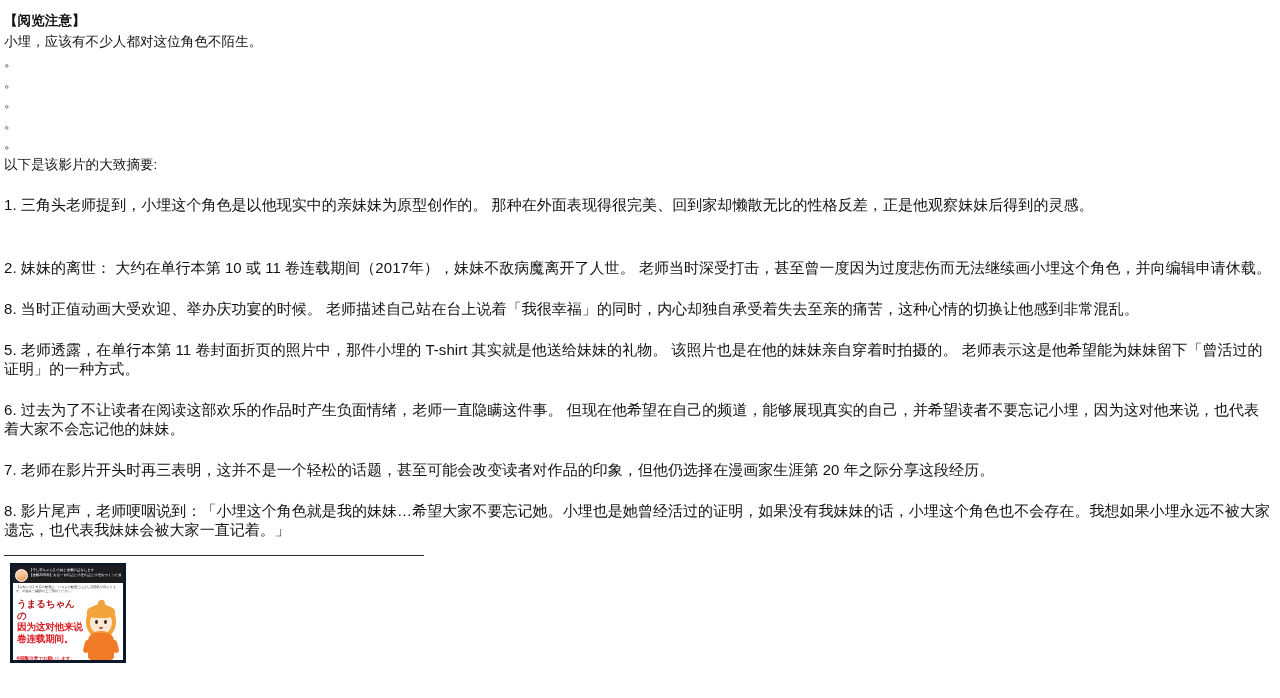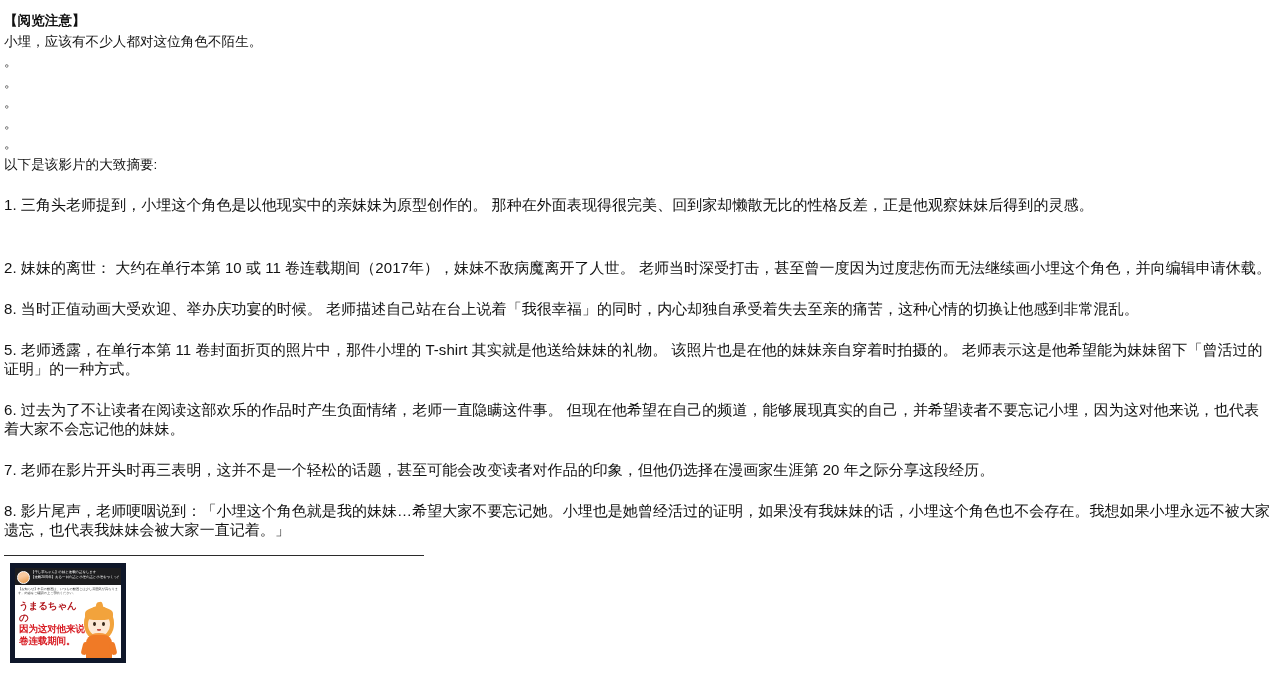--- a/index.html
+++ b/index.html
@@ -55,21 +55,21 @@
     width: 420px;
   }
   .thumb-wrap {
     margin-top: 7px;
     margin-left: 6px;
   }
   .thumb {
     position: relative;
     width: 116px;
     height: 100px;
-    border: 5px solid #0f172a;
+    border: 3px solid #0f172a;
     background: #22c55e;
     box-sizing: border-box;
     overflow: hidden;
   }
   .thumb-top {
     position: relative;
     height: 17px;
     background: #1d1d1f;
     color: #ffffff;
     font-size: 3.4px;

